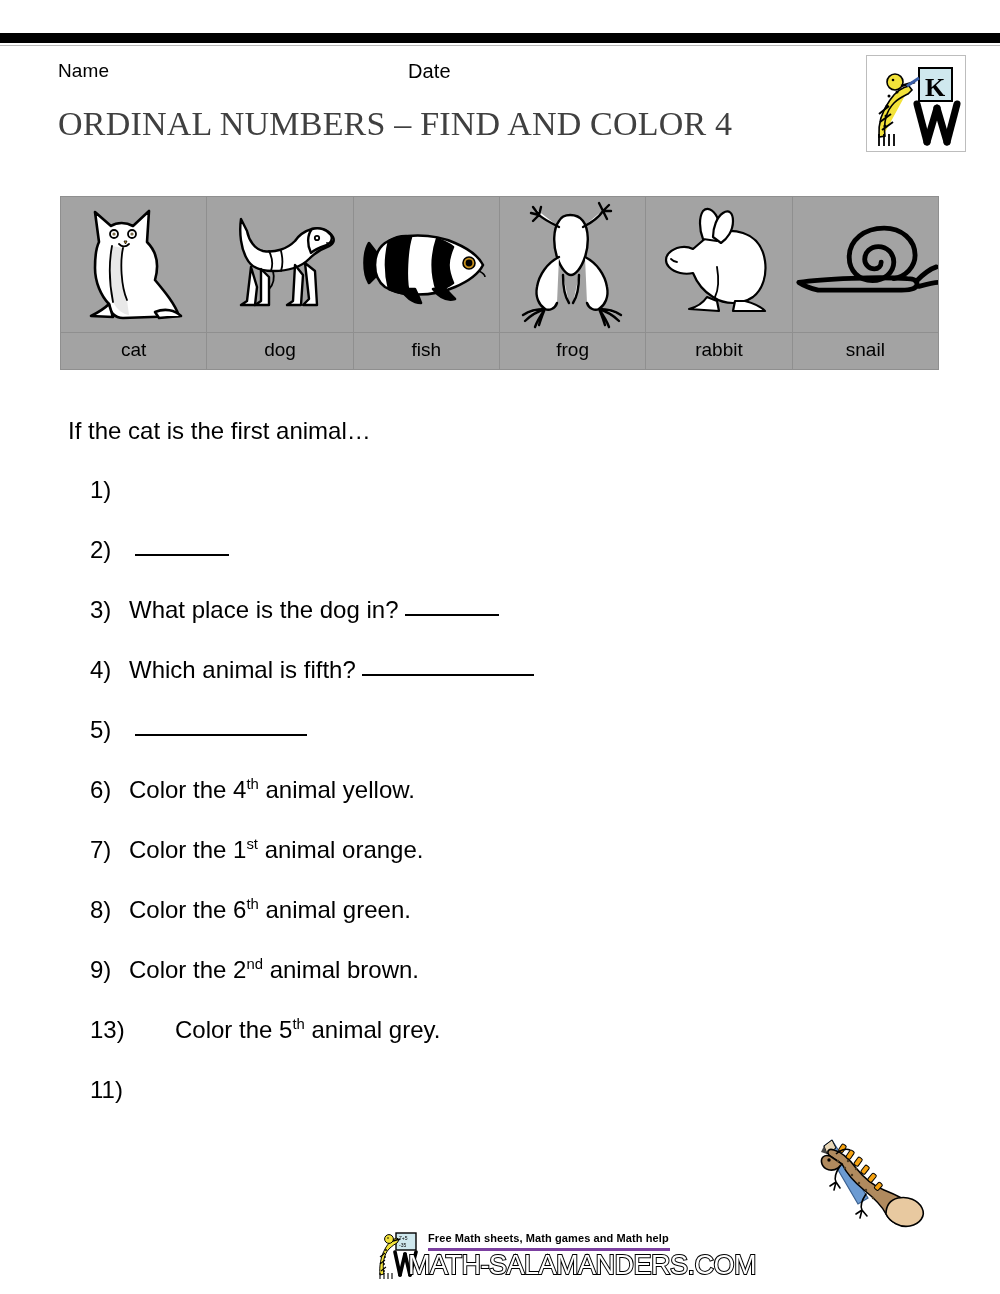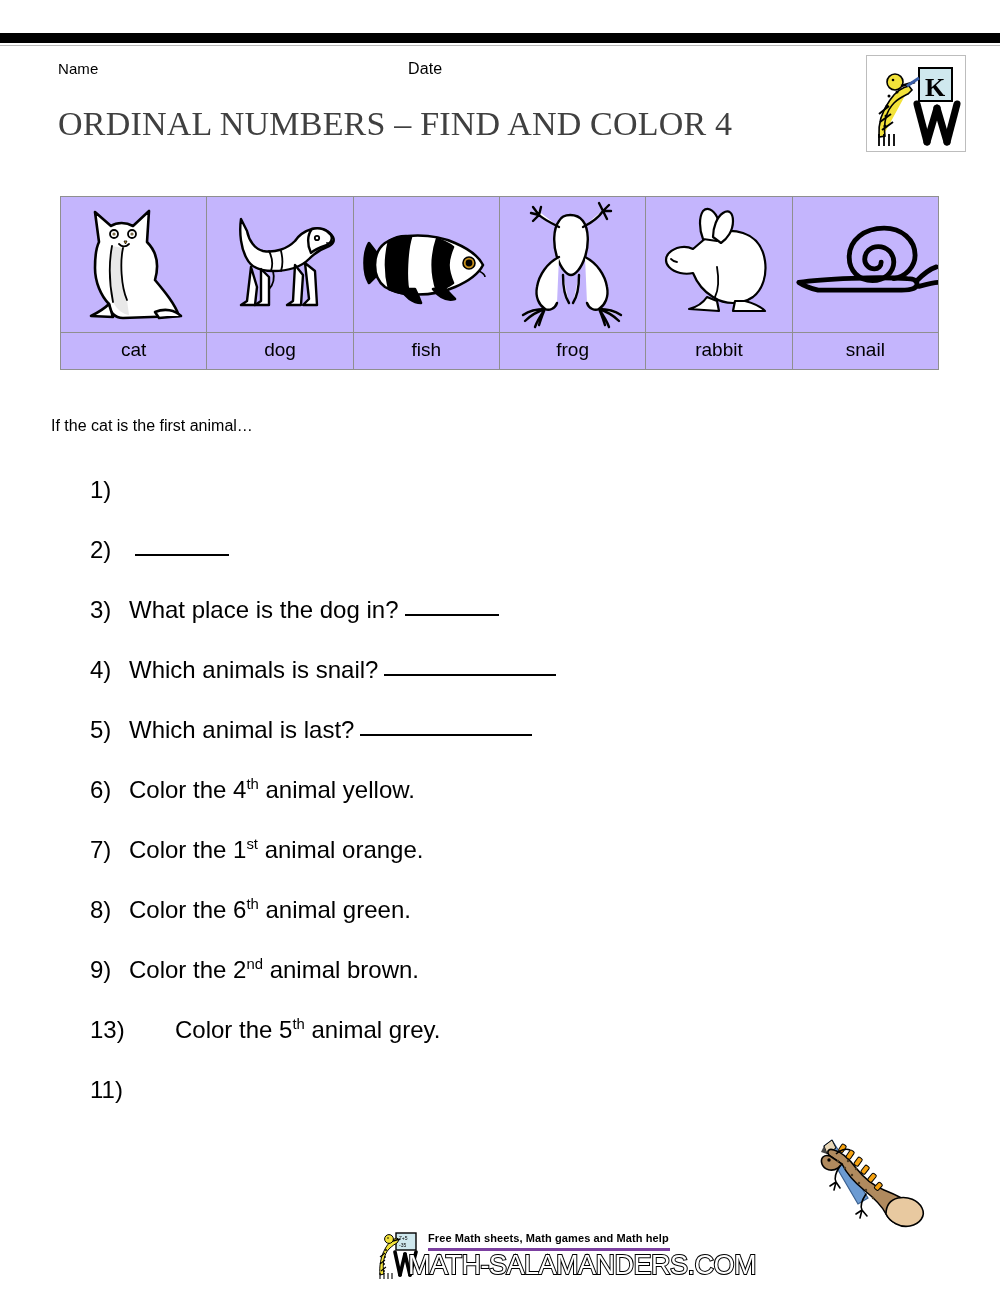--- a/index.html
+++ b/index.html
@@ -32,28 +32,28 @@
     width: 1000px;
     height: 1px;
     background: #b8b8b8;
   }
 
   
   .hdr-name {
     position: absolute;
     left: 58px;
     top: 60px;
-    font-size: 15px;
+    font-size: 19px;
     letter-spacing: .1px;
   }
   .hdr-date {
     position: absolute;
     left: 408px;
     top: 60px;
-    font-size: 16px;
+    font-size: 20px;
     letter-spacing: .1px;
   }
 
   
   .title {
     position: absolute;
     left: 58px;
     top: 105px;
     font-family: "Liberation Serif", serif;
     font-size: 34px;
@@ -82,21 +82,21 @@
     top: 196px;
     width: 879px;
     border-collapse: collapse;
     table-layout: fixed;
   }
   .animal-table td {
     border: 1px solid #8f8f8f;
     padding: 0;
     text-align: center;
     vertical-align: middle;
-    background: #c4b5fd;
+    background: #a3a3a3;
   }
   .animal-table tr.pics td {
     height: 135px;
   }
   .animal-table tr.labels td {
     height: 34px;
     font-size: 19px;
     font-family: "Liberation Sans", sans-serif;
     color: #000000;
     padding-bottom: 2px;
@@ -105,23 +105,23 @@
     display: flex;
     align-items: center;
     justify-content: center;
     height: 135px;
   }
   .cell-pic svg { display: block; }
 
   
   .intro {
     position: absolute;
-    left: 51px;
+    left: 68px;
     top: 417px;
-    font-size: 16px;
+    font-size: 24px;
     letter-spacing: 0;
   }
 
   
   .qlist {
     position: absolute;
     left: 57px;
     top: 476px;
     width: 880px;
   }
@@ -421,25 +421,25 @@
     <div class="qrow">
       <span class="qnum">2)</span>
       <span class="qtext"><span class="blank short"></span></span>
     </div>
     <div class="qrow">
       <span class="qnum">3)</span>
       <span class="qtext"><span>What place is the dog in?</span><span class="blank short"></span></span>
     </div>
     <div class="qrow">
       <span class="qnum">4)</span>
-      <span class="qtext"><span>Which animals is snail?</span><span class="blank long"></span></span>
+      <span class="qtext"><span>Which animal is fifth?</span><span class="blank long"></span></span>
     </div>
     <div class="qrow">
       <span class="qnum">5)</span>
-      <span class="qtext"><span>Which animal is last?</span><span class="blank long"></span></span>
+      <span class="qtext"><span class="blank long"></span></span>
     </div>
     <div class="qrow">
       <span class="qnum">6)</span>
       <span class="qtext"><span>Color the </span><span>4</span><sup>th</sup><span> animal yellow.</span></span>
     </div>
     <div class="qrow">
       <span class="qnum">7)</span>
       <span class="qtext"><span>Color the </span><span>1</span><sup>st</sup><span> animal orange.</span></span>
     </div>
     <div class="qrow">

